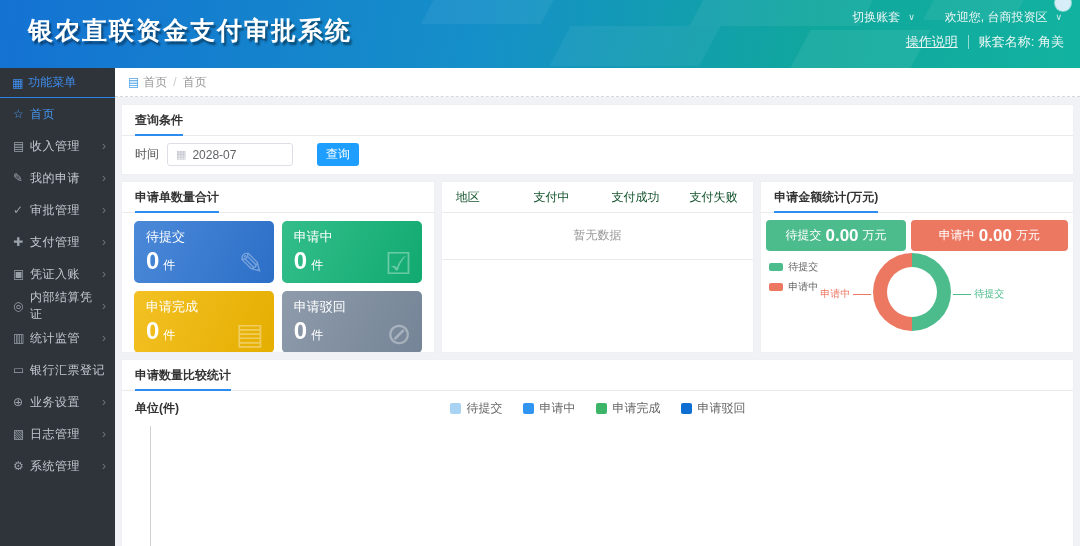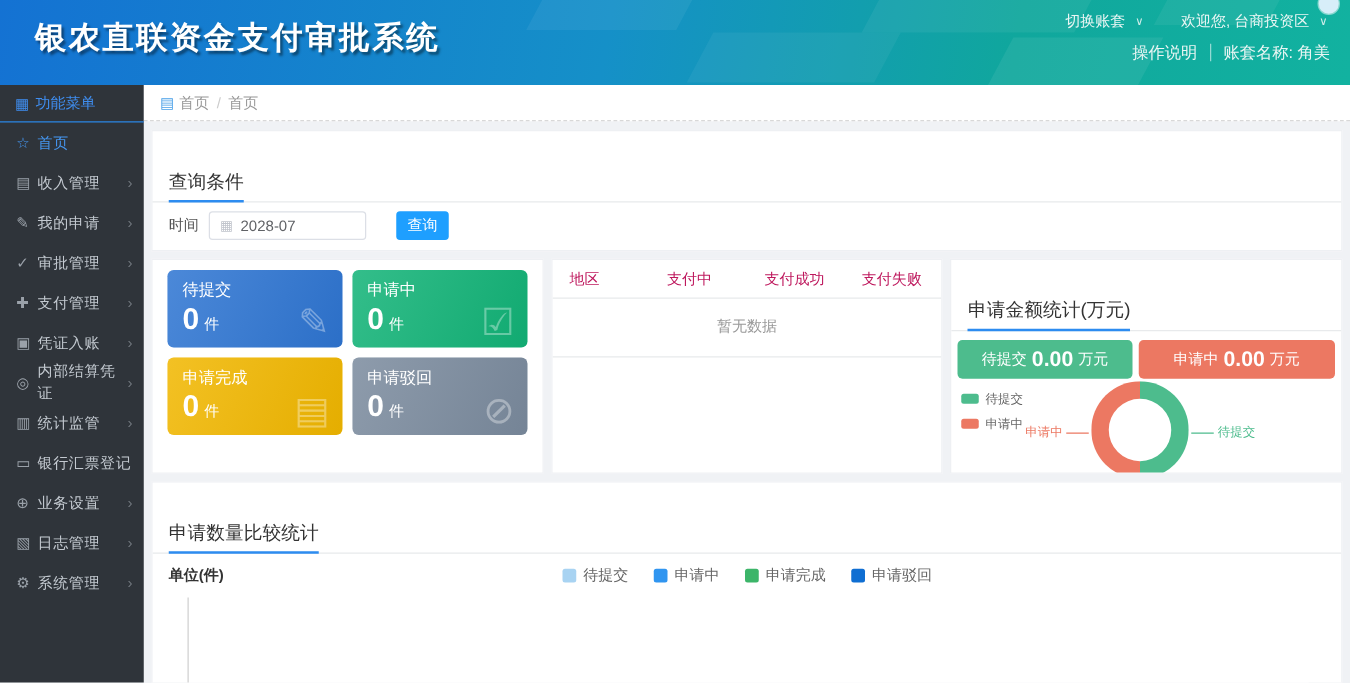--- a/index.html
+++ b/index.html
@@ -16,21 +16,21 @@
   .d4 { left:800px; top:30px; width:120px; height:40px; background:rgba(255,255,255,0.07);}
   .d5 { left:930px; top:-6px; width:90px; height:26px; }
   .hdr-title { position:absolute; left:28px; top:0; line-height:60px; color:#fff;
     font-size:25px; font-weight:bold; letter-spacing:2px;
     text-shadow:2px 3px 2px rgba(0,0,0,0.45); }
   .hdr-right { position:absolute; right:16px; top:7px; color:#eaf6f4; font-size:12px; text-align:right; }
   .hdr-row1 { display:flex; justify-content:flex-end; align-items:center; gap:6px; height:20px;margin-left:31px;}
   .hdr-row2 { display:flex; justify-content:flex-end; align-items:center; gap:10px; height:22px; margin-top:4px; font-size:13px;}
   .chev { font-size:9px; opacity:.9; margin:0 2px 0 2px;}
   .welcome { margin-left:22px; }
-  .guide { cursor:pointer; }
+  .guide { text-decoration:underline; cursor:pointer; }
   .vdiv { width:1px; height:14px; background:rgba(255,255,255,0.55); }
   .corner-dot { position:absolute; right:9px; top:-5px; width:16px; height:16px;
     border-radius:50%; background:#d7eef9; box-shadow:0 0 0 1px rgba(255,255,255,.5);}
 
   
   .main { display:flex; height:486px; }
   .sidebar { width:115px; background:#2f343a; flex:none; }
   .menu-hd { height:30px; display:flex; align-items:center; padding-left:12px;
     color:#3f8ef0; font-size:12px; border-bottom:1px solid #2b85e4; gap:5px; }
   .menu-hd .mi { font-size:12px; }
@@ -44,22 +44,22 @@
   .content { flex:1; display:flex; flex-direction:column; overflow:hidden; }
   .crumbbar { height:29px; background:#fff; display:flex; align-items:center;
     padding-left:13px; font-size:12px; color:#999; gap:4px;
     border-bottom:1px dashed #d8d8d8; flex:none; }
   .crumbbar .bc-icon { color:#4aa0e8; font-size:12px; }
   .crumb-sep { color:#ccc; margin:0 2px; }
 
   .work { flex:1; padding:7px 6px 0 6px; display:flex; flex-direction:column; gap:6px; overflow:hidden;}
   .card { background:#fff; border:1px solid #eef0f3; }
 
-  .sec-title { font-size:15px; font-weight:normal; color:#333;
-    padding:7px 13px 0 13px; border-bottom:1px solid #e8eaec;margin-top:24px; }
+  .sec-title { font-size:12px; font-weight:bold; color:#333;
+    padding:7px 13px 0 13px; border-bottom:1px solid #e8eaec; }
   .sec-title span { display:inline-block; padding-bottom:5px;
     border-bottom:2px solid #2d8cf0; margin-bottom:-1px; }
 
   
   .q-row { display:flex; align-items:center; padding:7px 13px 8px 13px; gap:8px; }
   .q-label { font-size:12px; color:#555; }
   .q-input { width:126px; height:23px; border:1px solid #dcdfe6; border-radius:3px;
     display:flex; align-items:center; padding:0 8px; gap:6px; background:#fff; }
   .q-input .cal { color:#c0c4cc; font-size:11px; }
   .q-input .val { font-size:12px; color:#606266; }
@@ -74,21 +74,21 @@
   .stat-card { height:62px; border-radius:5px; position:relative; color:#fff; overflow:hidden; cursor:pointer;}
   .stat-card::before{content:"";position:absolute;inset:0;
     background:linear-gradient(115deg,rgba(255,255,255,.14),rgba(0,0,0,.05));}
   .sc-label { position:relative; font-size:13px; padding:7px 0 0 12px; }
   .sc-valrow { position:relative; padding-left:12px; margin-top:1px; }
   .sc-val { font-size:24px; font-weight:bold; }
   .sc-unit { font-size:12px; margin-left:4px; }
   .sc-icon { position:absolute; right:10px; bottom:2px; font-size:30px; color:rgba(255,255,255,.35); }
 
   .tbl-head { display:flex; border-bottom:1px solid #e8eaec; padding:7px 0 6px 0; }
-  .tbl-head .th { flex:1; font-size:12px; color:#be185d; padding-left:14px; }
+  .tbl-head .th { flex:1; font-size:12px; color:#14532d; padding-left:14px; }
   .tbl-empty { text-align:center; font-size:12px; color:#999; padding:14px 0 15px 0;
     border-bottom:1px solid #e8eaec; }
 
   .amt-btns { display:flex; gap:5px; padding:7px 5px 0 5px; }
   .amt-btn { height:31px; border:none; border-radius:4px; color:#fff; cursor:pointer;
     display:flex; align-items:center; justify-content:center; gap:4px; font-size:12px;}
   .amt-btn .b-val { font-size:17px; font-weight:bold; }
   .amt-btn.g { flex:0.93; }
   .amt-btn.r { flex:1.05; }
   .amt-chart { position:relative; height:104px; }
@@ -229,20 +229,21 @@
             <span class="cal">▦</span>
             <span class="val">2028-07</span>
           </div>
           <button class="q-btn" style="background: rgb(30, 159, 255);">查询</button>
         </div>
       </div>
 
       <div class="panels">
 
         <div class="card panel">
+          <div class="sec-title"><span>申请单数量合计</span></div>
           <div class="cards-grid">
             <div class="stat-card" style="background: rgb(46, 117, 210);">
               <div class="sc-label">待提交</div>
               <div class="sc-valrow"><span class="sc-val">0</span><span class="sc-unit">件</span></div>
               <div class="sc-icon">✎</div>
             </div>
             <div class="stat-card" style="background: rgb(18, 179, 119);">
               <div class="sc-label">申请中</div>
               <div class="sc-valrow"><span class="sc-val">0</span><span class="sc-unit">件</span></div>
               <div class="sc-icon">☑</div>

